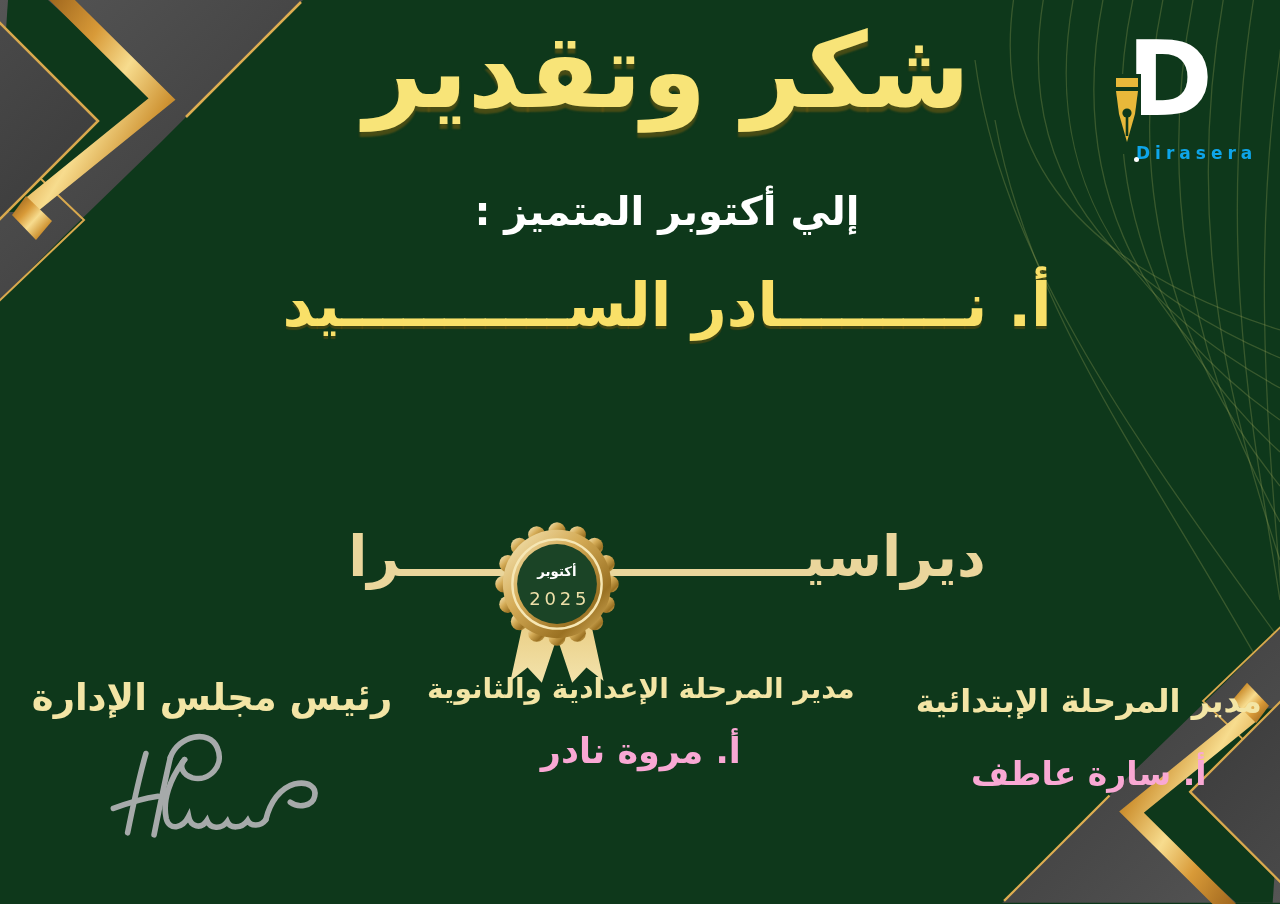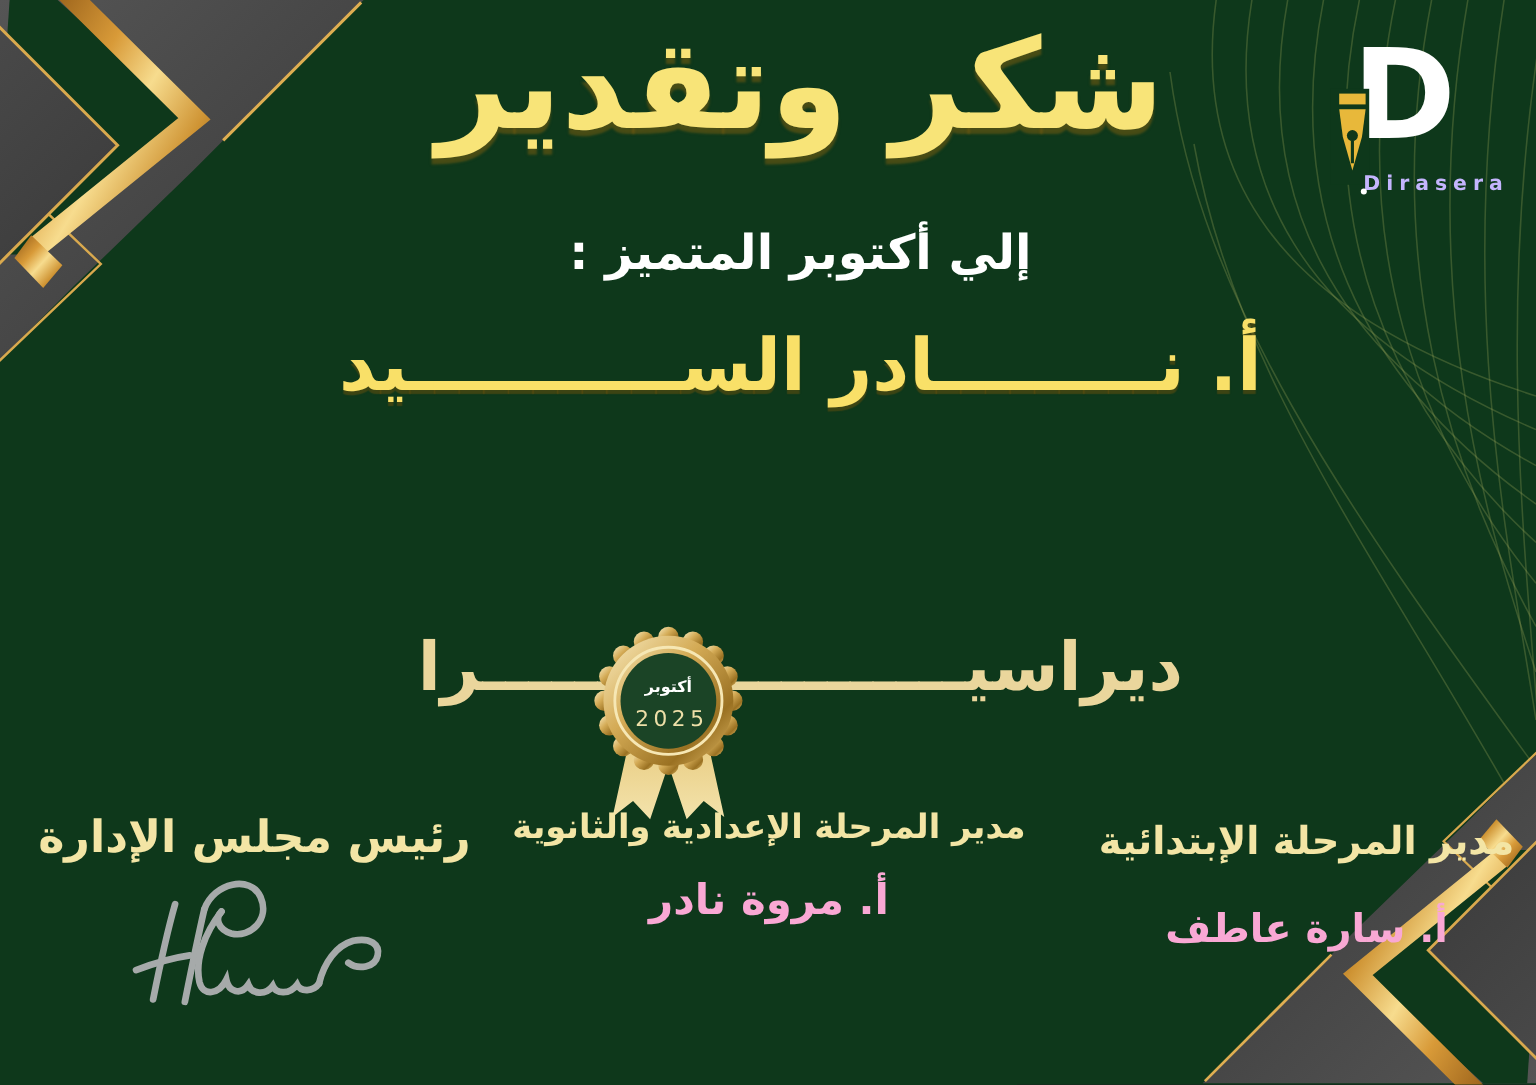--- a/index.html
+++ b/index.html
@@ -39,21 +39,21 @@
   .fcol.right .role{font-size:32px;margin-top:14px;}
   .sigfeatured{font-weight:700;color:#f9a8d4;}
   .fcol.mid  .sigfeatured{font-size:35px;margin-top:26px;}
   .fcol.right .sigfeatured{font-size:33px;margin-top:34px;}
   .signature-wrap{margin-top:4px;}
   
   .logo{position:absolute;top:30px;right:40px;width:140px;text-align:center;}
   .logo-d{position:relative;display:inline-block;font-size:104px;line-height:.95;
           font-weight:800;color:#ffffff;}
   .nib{position:absolute;left:-20px;top:34px;width:40px;height:96px;}
-  .logo-text{margin-top:14px;font-size:17px;font-weight:700;letter-spacing:5px;color:#c4b5fd;
+  .logo-text{margin-top:14px;font-size:17px;font-weight:700;letter-spacing:5px;color:#0ea5e9;
              position:relative;margin-left:36px;}
   .pen-dot{position:absolute;left:-2px;bottom:1px;width:5px;height:5px;border-radius:50%;
            background:#ffffff;display:inline-block;}
 </style>
 </head>
 <body>
 
 <div class="page">
 
   <svg width="0" height="0" style="position:absolute">

